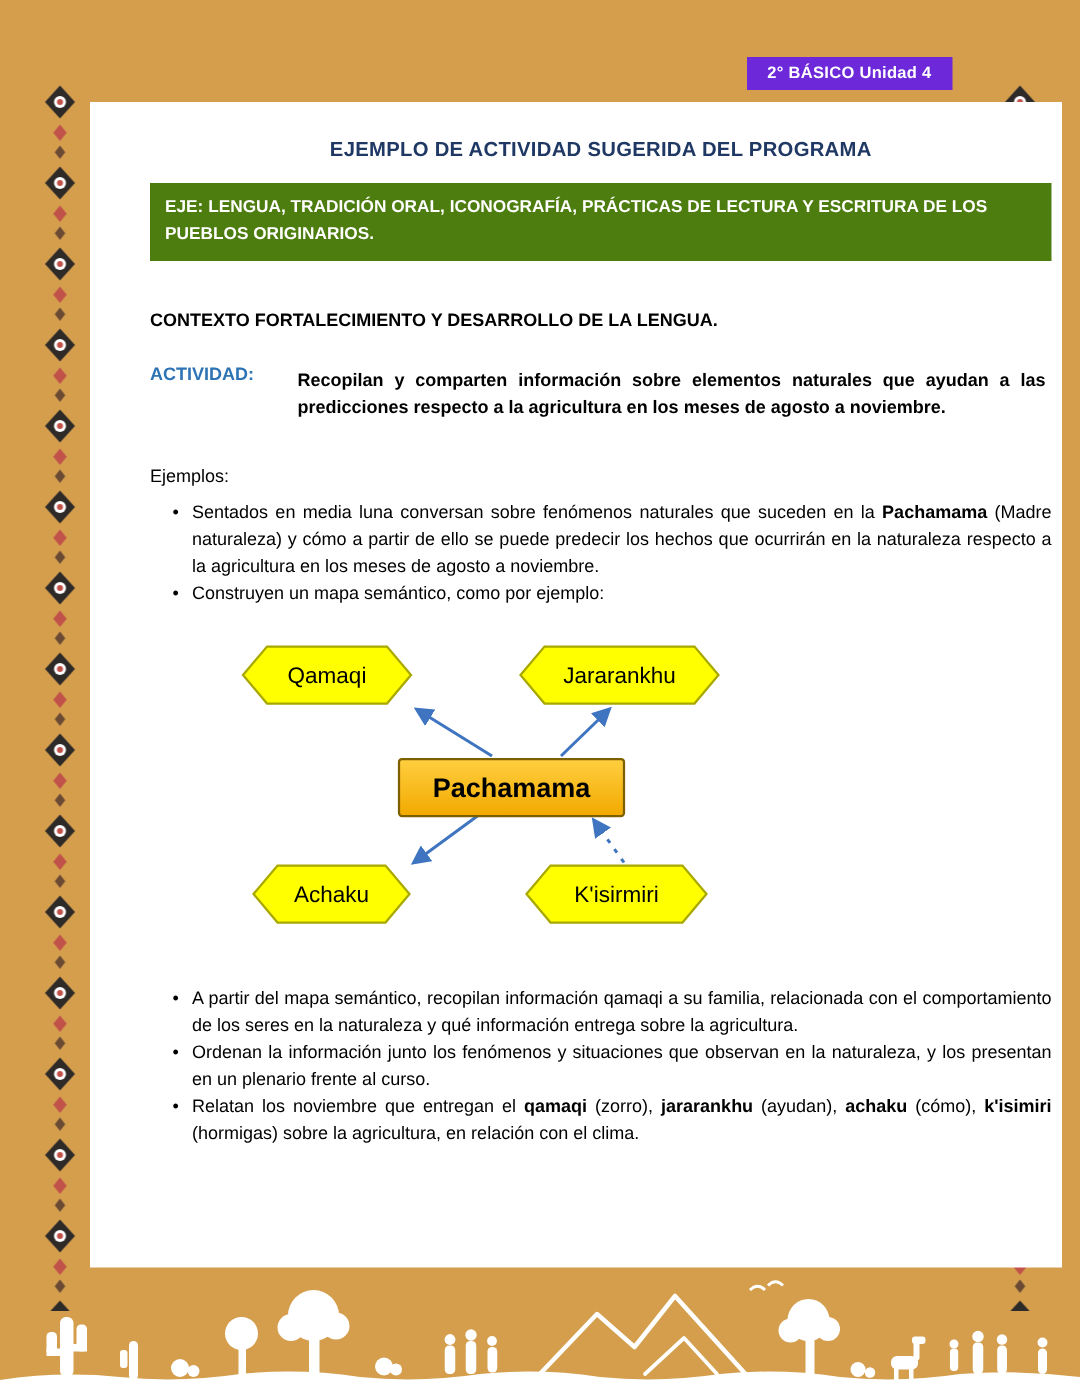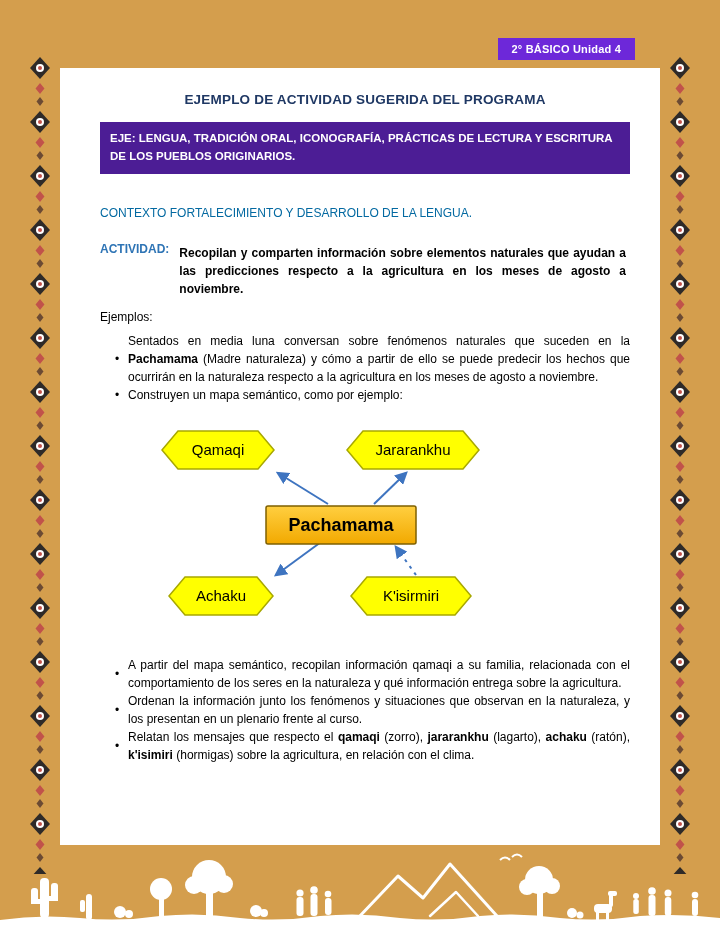--- a/index.html
+++ b/index.html
@@ -8,45 +8,45 @@
     background:#D49E4D;
     font-family:"Liberation Sans",sans-serif;
   }
   .unit-badge{
     position:absolute;top:38px;right:85px;
     background:#6d28d9;color:#fff;
     font-size:11px;font-weight:bold;
     padding:5px 14px;letter-spacing:.2px;
   }
   .page{
-    position:absolute;left:60px;top:68px;width:600px;height:777px;
+    position:absolute;left:60px;top:68px;width:648px;height:777px;
     background:#ffffff;box-sizing:border-box;
-    padding:16px 30px 0 40px;
+    padding:16px 7px 0 40px;
   }
   .doc-title{
     color:#1F3864;font-weight:bold;font-size:13.5px;
     text-align:center;margin:8px 0 0;letter-spacing:.2px;
   }
   .eje-banner{
-    background:#4c1d95;color:#fff;font-weight:bold;
+    background:#4d7c0f;color:#fff;font-weight:bold;
     font-size:11.5px;line-height:1.55;
     padding:8px 10px;margin-top:15px;
   }
   .contexto-heading{
-    color:#0369a1;font-weight:normal;font-size:12px;margin-top:32px;
+    color:#000000;font-weight:bold;font-size:12px;margin-top:32px;
   }
   .actividad-row{
-    display:flex;gap:6px;margin-top:20px;font-size:12px;line-height:1.5;
+    display:flex;gap:25px;margin-top:20px;font-size:12px;line-height:1.5;
   }
   .actividad-label{color:#2E74B5;font-weight:bold;white-space:nowrap;}
   .actividad-row p{margin:4px;text-align:justify;flex:1;font-weight:bold;}
-  .ejemplos-label{font-size:12px;margin-top:8px;}
+  .ejemplos-label{font-size:12px;margin-top:26px;}
   .blist{margin-top:8px;margin-left:15px;}
   .blist.lower{margin-top:26px;}
-  .bullet{display:flex;font-size:12px;line-height:1.5;align-items:center;}
+  .bullet{display:flex;font-size:12px;line-height:1.5;}
   .bullet .marker{flex:0 0 13px;width:13px;}
   .bullet .marker::before{content:"\2022";}
   .bullet p{margin:0;text-align:justify;flex:1;}
   .semantic-map{margin:14px 0 0 12px;}
   .semantic-map svg{display:block;}
   .side-ornament{position:absolute;top:54px;width:26px;height:820px;}
   .side-ornament.left{left:27px;}
   .side-ornament.right{right:27px;}
   .footer-landscape{position:absolute;left:0;bottom:0;width:720px;height:96px;}
 </style>
@@ -139,21 +139,21 @@
     <div class="bullet">
       <span class="marker"></span>
       <p>A partir del mapa semántico, recopilan información qamaqi a su familia, relacionada con el comportamiento de los seres en la naturaleza y qué información entrega sobre la agricultura.</p>
     </div>
     <div class="bullet">
       <span class="marker"></span>
       <p>Ordenan la información junto los fenómenos y situaciones que observan en la naturaleza, y los presentan en un plenario frente al curso.</p>
     </div>
     <div class="bullet">
       <span class="marker"></span>
-      <p><span>Relatan los mensajes que respecto el </span><b>qamaqi</b><span> (zorro), </span><b>jararankhu</b><span> (lagarto), </span><b>achaku</b><span> (ratón), </span><b>k'isimiri</b><span> (hormigas) sobre la agricultura, en relación con el clima.</span></p>
+      <p><span>Relatan los noviembre que entregan el </span><b>qamaqi</b><span> (zorro), </span><b>jararankhu</b><span> (ayudan), </span><b>achaku</b><span> (cómo), </span><b>k'isimiri</b><span> (hormigas) sobre la agricultura, en relación con el clima.</span></p>
     </div>
   </div>
 
 </div>
 
 <div class="footer-landscape">
   <svg width="720" height="96" viewBox="0 0 720 96">
     <g fill="#ffffff">
 
       <path d="M0 84 Q40 78 80 82 Q120 86 160 80 Q200 76 240 82 Q280 86 320 80 Q360 76 400 82 Q440 86 480 80 Q520 76 560 82 Q600 86 640 80 Q680 77 720 82 L720 96 L0 96 Z"></path>

